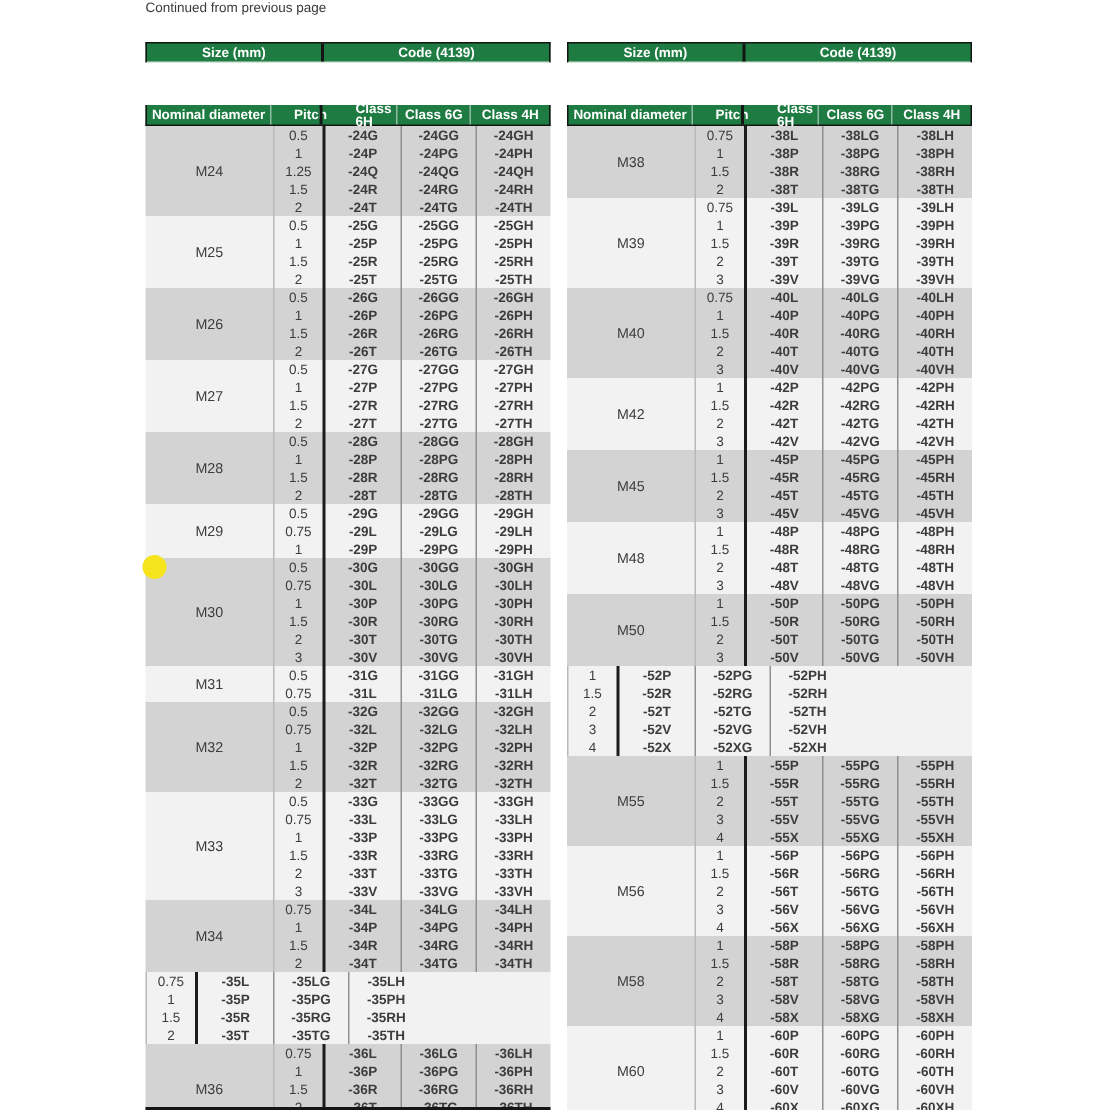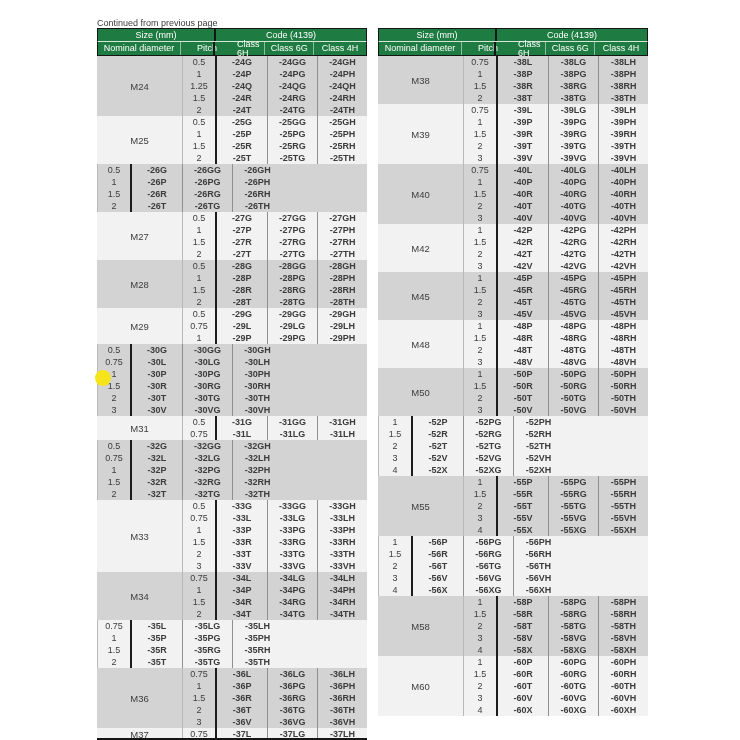--- a/index.html
+++ b/index.html
@@ -6,32 +6,32 @@
   html, body { width: 740px; height: 740px; }
   body {
     position: relative;
     background: #ffffff;
     overflow: hidden;
     font-family: "Liberation Sans", sans-serif;
     color: #3d3d3d;
   }
   .note {
     position: absolute;
-    left: 97px; top: 18px;
+    left: 97px; top: 0;
     font-size: 9px;
     color: #3a3a3a;
   }
   .code-table { position: absolute; top: 28px; width: 270px; }
   #table-left  { left: 97px; }
   #table-right { left: 378px; }
 
   
-  .hrow { display: flex; background: #1e7b41; color: #fff; font-weight: 400; }
+  .hrow { display: flex; background: #1e7b41; color: #fff; font-weight: 700; }
   .hrow1 { height: 14px; border: 1px solid #151515; border-bottom: 1px solid #d7e6da; }
-  .hrow2 { height: 14px; border: 1px solid #151515; border-top: none; }
+  .hrow2 { height: 14px; border: 1px solid #151515; border-top: none; margin-top: 28px; }
   .hc { display: flex; align-items: center; justify-content: center; font-size: 9px; line-height: 1; }
   .h-size { width: 116px; }
   .h-code { width: 152px; border-left: 2px solid #151515; }
   .h-nd   { width: 84px; }
   .h-pitch{ width: 33px; border-left: 1px solid rgba(255,255,255,0.5); padding-left: 20px; }
   .h-c1   { width: 52px; border-left: 2px solid #151515; padding-left: 22px; }
   .h-c2   { width: 50px; border-left: 1px solid rgba(255,255,255,0.5); }
   .h-c3   { width: 54px; border-left: 1px solid rgba(255,255,255,0.5); }
 
   
@@ -140,20 +140,21 @@
         </div>
         <div class="r">
           <div class="c pitch">2</div>
           <div class="c c6h">-25T</div>
           <div class="c c6g">-25TG</div>
           <div class="c c4h">-25TH</div>
         </div>
       </div>
     </div>
     <div class="grp gray">
+      <div class="nd">M26</div>
       <div class="grp-rows">
         <div class="r">
           <div class="c pitch">0.5</div>
           <div class="c c6h">-26G</div>
           <div class="c c6g">-26GG</div>
           <div class="c c4h">-26GH</div>
         </div>
         <div class="r">
           <div class="c pitch">1</div>
           <div class="c c6h">-26P</div>
@@ -249,20 +250,21 @@
         </div>
         <div class="r">
           <div class="c pitch">1</div>
           <div class="c c6h">-29P</div>
           <div class="c c6g">-29PG</div>
           <div class="c c4h">-29PH</div>
         </div>
       </div>
     </div>
     <div class="grp gray">
+      <div class="nd">M30</div>
       <div class="grp-rows">
         <div class="r">
           <div class="c pitch">0.5</div>
           <div class="c c6h">-30G</div>
           <div class="c c6g">-30GG</div>
           <div class="c c4h">-30GH</div>
         </div>
         <div class="r">
           <div class="c pitch">0.75</div>
           <div class="c c6h">-30L</div>
@@ -306,20 +308,21 @@
         </div>
         <div class="r">
           <div class="c pitch">0.75</div>
           <div class="c c6h">-31L</div>
           <div class="c c6g">-31LG</div>
           <div class="c c4h">-31LH</div>
         </div>
       </div>
     </div>
     <div class="grp gray">
+      <div class="nd">M32</div>
       <div class="grp-rows">
         <div class="r">
           <div class="c pitch">0.5</div>
           <div class="c c6h">-32G</div>
           <div class="c c6g">-32GG</div>
           <div class="c c4h">-32GH</div>
         </div>
         <div class="r">
           <div class="c pitch">0.75</div>
           <div class="c c6h">-32L</div>
@@ -781,20 +784,21 @@
         </div>
         <div class="r">
           <div class="c pitch">4</div>
           <div class="c c6h">-55X</div>
           <div class="c c6g">-55XG</div>
           <div class="c c4h">-55XH</div>
         </div>
       </div>
     </div>
     <div class="grp light">
+      <div class="nd">M56</div>
       <div class="grp-rows">
         <div class="r">
           <div class="c pitch">1</div>
           <div class="c c6h">-56P</div>
           <div class="c c6g">-56PG</div>
           <div class="c c4h">-56PH</div>
         </div>
         <div class="r">
           <div class="c pitch">1.5</div>
           <div class="c c6h">-56R</div>

